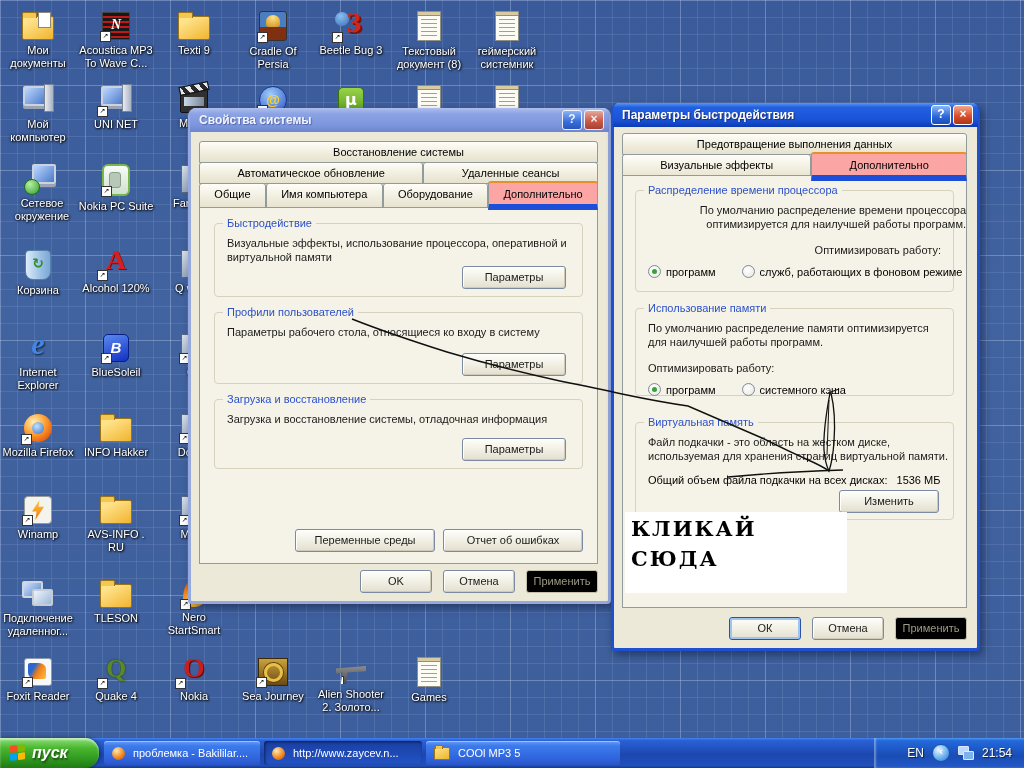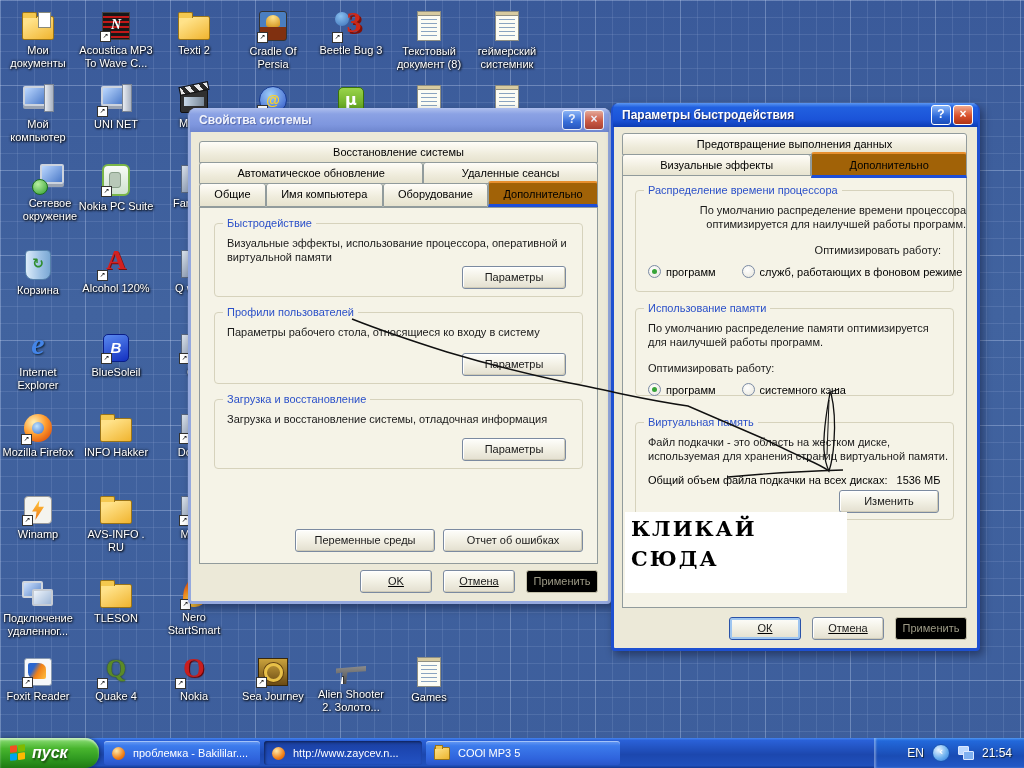--- a/index.html
+++ b/index.html
@@ -77,22 +77,22 @@
   .tbtn{width:18px;height:18px;margin-left:2px;border:1px solid #fff;border-radius:3px;
     font:bold 12px/16px "Liberation Sans",sans-serif;color:#fff;text-align:center;display:inline-block;}
   .qbtn{background:linear-gradient(180deg,#8ab6f8,#2a66d8 60%,#1c4cb8);}
   .xbtn{background:linear-gradient(180deg,#f2a98c,#d9502b 55%,#b03416);}
   .inactive .tbtn{opacity:.85;}
   
   .tabrow{display:flex;margin-bottom:-1px;}
   .tab{flex:1 1 auto;background:linear-gradient(180deg,#fffdf8,#efecdc 60%,#e6e2ce);border:1px solid #919b9c;
     border-radius:3px 3px 0 0;font:11px/15px "Liberation Sans",sans-serif;text-align:center;padding:3px 6px 2px;
     white-space:nowrap;color:#000;}
-  .tab.activeT{background:#a16207;position:relative;z-index:6;border-top:2px solid #e78f2e;margin-top:-2px;
-    padding-top:4px;border-bottom:3px solid #1d4ed8;}
+  .tab.activeT{background:#fca5a5;position:relative;z-index:6;border-top:2px solid #e78f2e;margin-top:-2px;
+    padding-top:4px;border-bottom:6px solid #1d4ed8;}
   .tabpage{position:absolute;border:1px solid #919b9c;background:#f5f3e7;z-index:5;}
   .grp{position:relative;border:1px solid #d6d2bc;border-radius:4px;margin:0 14px;}
   .gt{position:absolute;top:-7px;left:8px;background:#f5f3e7;padding:0 4px;font:11px "Liberation Sans",sans-serif;color:#2b50c8;}
   .gtext{font:11px/14px "Liberation Sans",sans-serif;color:#1a1a1a;padding:12px 12px 0;}
   .xpbtn{font:11px/13px "Liberation Sans",sans-serif;color:#1a1a1a;text-align:center;
     background:linear-gradient(180deg,#fefefb,#f2f0e4 50%,#e3dfcf);border:1px solid #7b8aa0;border-radius:3px;
     padding:4px 10px;box-shadow:inset 1px 1px 0 #fff,inset -1px -1px 0 #cfcbb8;}
   .xpbtn.dis{color:#9d9a86;border-color:#c4c0aa;background:#000000;box-shadow:none;}
   .xpbtn.focus{box-shadow:inset 0 0 0 2px #9ec5f0;border-color:#2a52a8;}
   .gbtn{position:absolute;right:16px;bottom:7px;width:82px;}
@@ -140,21 +140,21 @@
   #perf{left:611px;top:103px;width:363px;height:545px;z-index:20;}
   #sp-tabs{position:absolute;left:8px;right:10px;top:33px;}
   #sp-page{position:absolute;left:8px;right:10px;top:99px;bottom:37px;}
   #sp-intro{font:11px/14px "Liberation Sans",sans-serif;padding:12px 16px 2px;width:360px;}
   #sp-groups .grp{margin-top:15px;}
   #sp-groups .grp:nth-child(1){height:72px;}
   #sp-groups .grp:nth-child(2){height:70px;}
   #sp-groups .grp:nth-child(3){height:68px;}
   #sp-envrow{position:absolute;right:14px;bottom:11px;display:flex;gap:8px;}
   #sp-envrow .xpbtn{min-width:118px;}
-  .btnrow{position:absolute;right:10px;bottom:8px;display:flex;gap:11px;text-decoration:underline;}
+  .btnrow{position:absolute;right:10px;bottom:8px;display:flex;gap:11px;}
   .btnrow .xpbtn{width:70px;padding:4px 0;}
   #pf-tabs{position:absolute;left:8px;right:10px;top:30px;}
   #pf-page{position:absolute;left:8px;right:10px;top:72px;bottom:40px;}
   #pf-page .grp{margin:0 12px;}
   #g-cpu{margin-top:14px !important;height:100px;text-align:right;}
   #g-mem{margin-top:16px !important;height:86px;}
   #g-vm{margin-top:26px !important;height:96px;}
   .vm-total{font:11px/14px "Liberation Sans",sans-serif;padding:10px 12px 0;}
   #vm-change{position:absolute;right:14px;bottom:6px;width:78px;}
 </style>
@@ -169,21 +169,21 @@
         <div class="ilabel">Мои документы</div>
       </div>
       <div class="dicon" style="left: 78px; top: 10px;">
         <div class="ic k-acoustica">
           <span class="arrow">↗</span>
         </div>
         <div class="ilabel">Acoustica MP3 To Wave C...</div>
       </div>
       <div class="dicon" style="left: 156px; top: 10px;">
         <div class="ic k-folder"></div>
-        <div class="ilabel">Texti 2</div>
+        <div class="ilabel">Texti 9</div>
       </div>
       <div class="dicon" style="left: 235px; top: 10px;">
         <div class="ic k-persia">
           <span class="arrow">↗</span>
         </div>
         <div class="ilabel">Cradle Of Persia</div>
       </div>
       <div class="dicon" style="left: 313px; top: 10px;">
         <div class="ic k-beetle">
           <span class="arrow">↗</span>
@@ -219,21 +219,21 @@
       </div>
       <div class="dicon" style="left: 313px; top: 84px;">
         <div class="ic k-utorrent"></div>
       </div>
       <div class="dicon" style="left: 391px; top: 84px;">
         <div class="ic k-notepad"></div>
       </div>
       <div class="dicon" style="left: 469px; top: 84px;">
         <div class="ic k-notepad"></div>
       </div>
-      <div class="dicon" style="left: 12px; top: 163px;">
+      <div class="dicon" style="left: 4px; top: 163px;">
         <div class="ic k-network"></div>
         <div class="ilabel">Сетевое окружение</div>
       </div>
       <div class="dicon" style="left: 78px; top: 163px;">
         <div class="ic k-nokia">
           <span class="arrow">↗</span>
         </div>
         <div class="ilabel">Nokia PC Suite</div>
       </div>
       <div class="dicon" style="left: 156px; top: 163px;">

